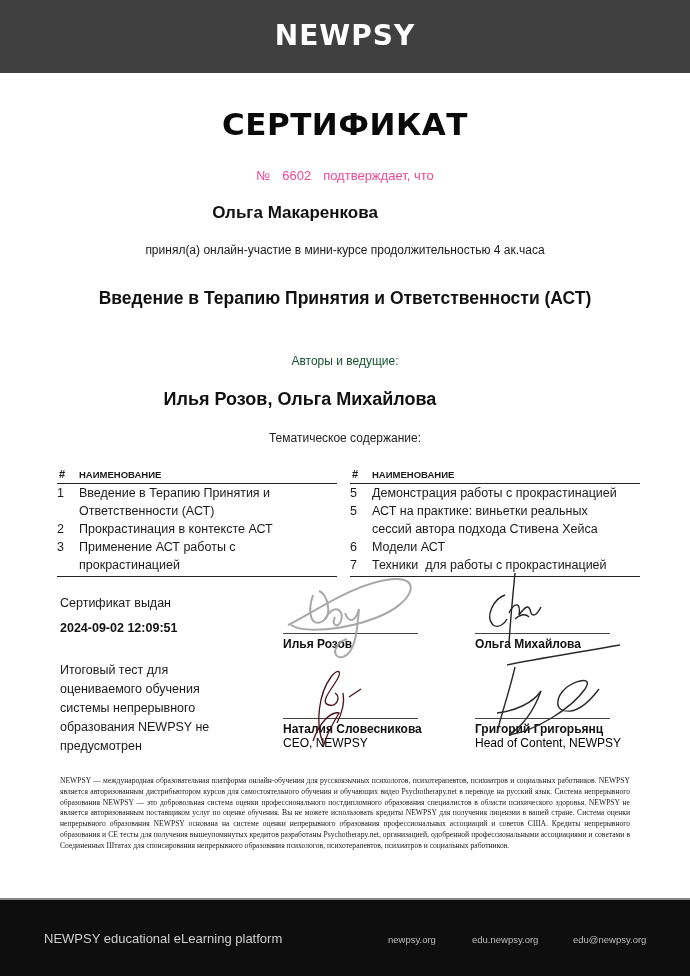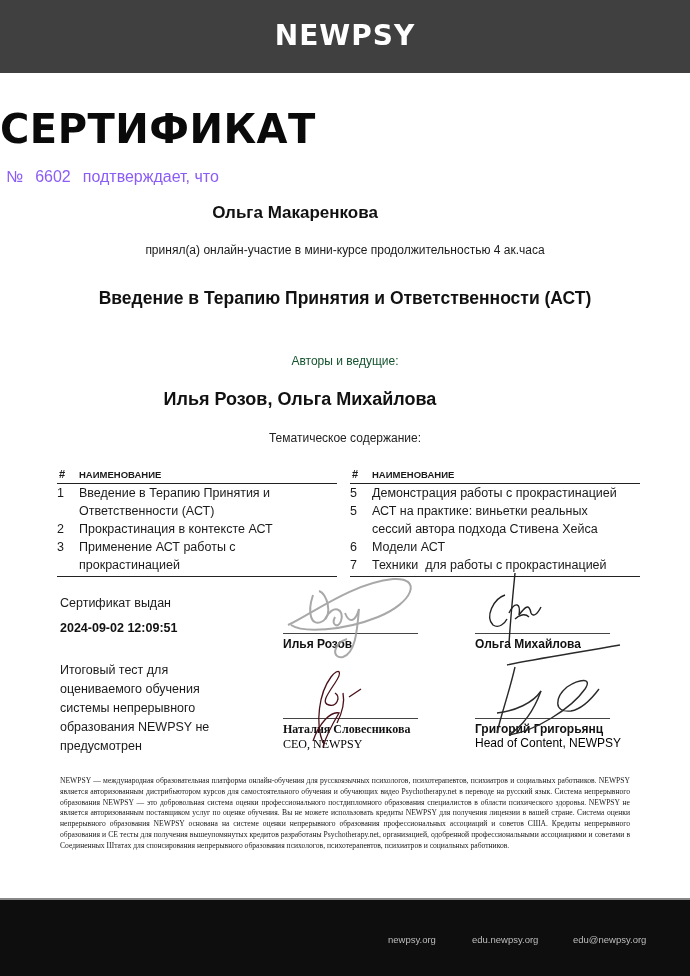--- a/index.html
+++ b/index.html
@@ -3,23 +3,23 @@
 <meta charset="utf-8">
 <style>
   * { box-sizing: border-box; margin: 0; padding: 0; }
   html, body { width: 690px; height: 976px; background: #ffffff; }
   body { font-family: "Liberation Sans", sans-serif; color: #111; position: relative; overflow: hidden; }
 
   .top-bar { position: absolute; left: 0; top: 0; width: 690px; height: 73px; background: #404040; }
   .logo { position: absolute; left: 0; width: 690px; top: 19px; text-align: center; color: #fff;
           font-family: "DejaVu Sans", sans-serif; font-weight: bold; font-size: 28px; letter-spacing: 1px; }
 
-  .cert-title { position: absolute; left: 0; width: 690px; top: 106px; text-align: left;
-                font-family: "DejaVu Sans", sans-serif; font-weight: bold; font-size: 40px; letter-spacing: 0.5px; color: #0a0a0a; }
-  .cert-number-line { position: absolute; left: 0; width: 690px; top: 168px; text-align: left; font-size: 16px; color: #8b5cf6; }
+  .cert-title { position: absolute; left: 0; width: 690px; top: 106px; text-align: center;
+                font-family: "DejaVu Sans", sans-serif; font-weight: bold; font-size: 31px; letter-spacing: 0.5px; color: #0a0a0a; }
+  .cert-number-line { position: absolute; left: 0; width: 690px; top: 168px; text-align: center; font-size: 13px; color: #ec4899; }
   .cert-number-line span { margin: 0 6px; }
   .recipient { position: absolute; left: 0; width: 590px; top: 203px; text-align: center; font-weight: bold; font-size: 17px; }
   .participation { position: absolute; left: 0; width: 690px; top: 243px; text-align: center; font-size: 12px; color: #1a1a1a; }
   .course-title { position: absolute; left: 0; width: 690px; top: 285px; text-align: center; font-weight: bold; font-size: 17.5px; line-height: 26px; }
   .authors-label { position: absolute; left: 0; width: 690px; top: 354px; text-align: center; font-size: 12px; color: #14532d; }
   .authors { position: absolute; left: 0; width: 600px; top: 389px; text-align: center; font-weight: bold; font-size: 18px; }
   .topics-label { position: absolute; left: 0; width: 690px; top: 431px; text-align: center; font-size: 12px; color: #222; }
 
   .topic-table { position: absolute; top: 463px; width: 280px; font-size: 12.5px; color: #1a1a1a; }
   .topic-table.left { left: 57px; }
@@ -139,21 +139,21 @@
       <path d="M30,22 C18,26 10,44 18,52 C24,56 30,50 32,46"></path>
       <path d="M40,0 C38,20 36,40 34,70"></path>
       <path d="M34,40 C40,28 46,30 44,42 C50,34 54,30 56,40 C58,44 62,42 66,34"></path>
       <path d="M40,46 C44,42 50,40 54,44"></path>
     </g>
   </svg>
   <div class="line"></div>
   <div class="sig-name">Ольга Михайлова</div>
 </div>
 
-<div class="sig" style="left:283px; top:718px;font-family:Liberation Serif, serif;">
+<div class="sig" style="left:283px; top:718px;">
   <svg width="135" height="80" style="left:0; top:-65px;">
     <g fill="none" stroke="#4a1018" stroke-width="1.3">
       <path d="M40,90 C32,70 36,40 48,24 C56,14 60,18 52,30 C44,42 38,50 46,52 C54,54 58,44 52,40"></path>
       <path d="M30,88 C36,70 48,58 56,60 C50,70 44,80 40,94"></path>
       <path d="M60,40 C62,50 58,62 54,70"></path>
       <path d="M66,44 L78,36"></path>
     </g>
   </svg>
   <div class="line"></div>
   <div class="sig-name">Наталия Словесникова</div>
@@ -170,16 +170,17 @@
     </g>
   </svg>
   <div class="line"></div>
   <div class="sig-name">Григорий Григорьянц</div>
   <div class="sig-role">Head of Content, NEWPSY</div>
 </div>
 
 <div class="disclaimer">NEWPSY — международная образовательная платформа онлайн-обучения для русскоязычных психологов, психотерапевтов, психиатров и социальных работников. NEWPSY является авторизованным дистрибьютором курсов для самостоятельного обучения и обучающих видео Psychotherapy.net в переводе на русский язык. Система непрерывного образования NEWPSY — это добровольная система оценки профессионального постдипломного образования специалистов в области психического здоровья. NEWPSY не является авторизованным поставщиком услуг по оценке обучения. Вы не можете использовать кредиты NEWPSY для получения лицензии в вашей стране. Система оценки непрерывного образования NEWPSY основана на системе оценки непрерывного образования профессиональных ассоциаций и советов США. Кредиты непрерывного образования и CE тесты  для получения вышеупомянутых кредитов разработаны Psychotherapy.net, организацией, одобренной профессиональными ассоциациями и советами в Соединенных Штатах для спонсирования непрерывного образования психологов, психотерапевтов, психиатров и социальных работников.</div>
 
 <div class="footer">
+  <div class="footer-brand">NEWPSY educational eLearning platform</div>
   <div class="footer-link" style="left:388px;">newpsy.org</div>
   <div class="footer-link" style="left:472px;">edu.newpsy.org</div>
   <div class="footer-link" style="left:573px;">edu@newpsy.org</div>
 </div>
 
 </body></html>

